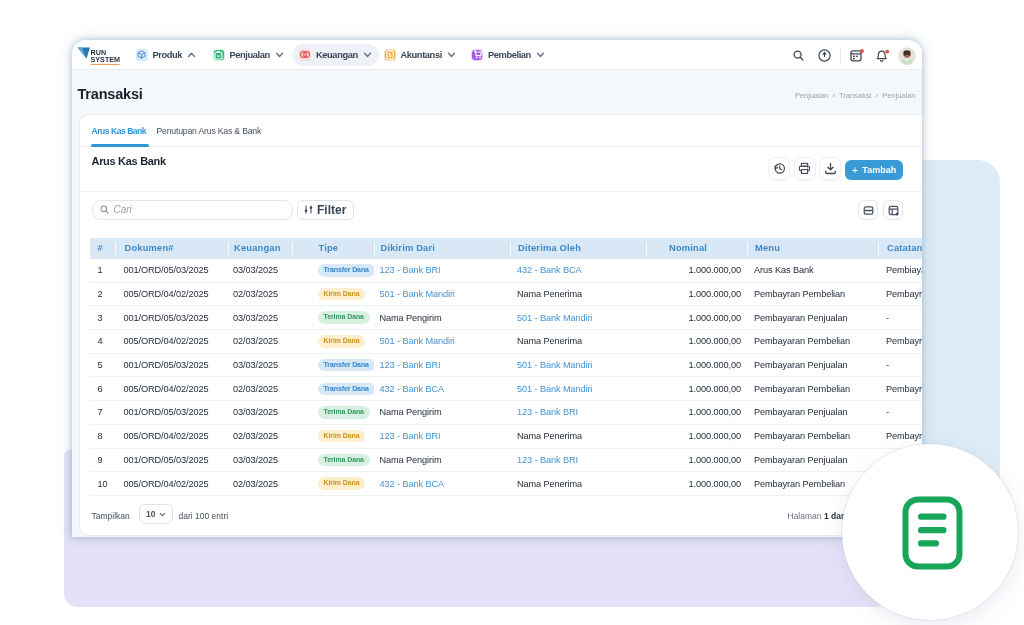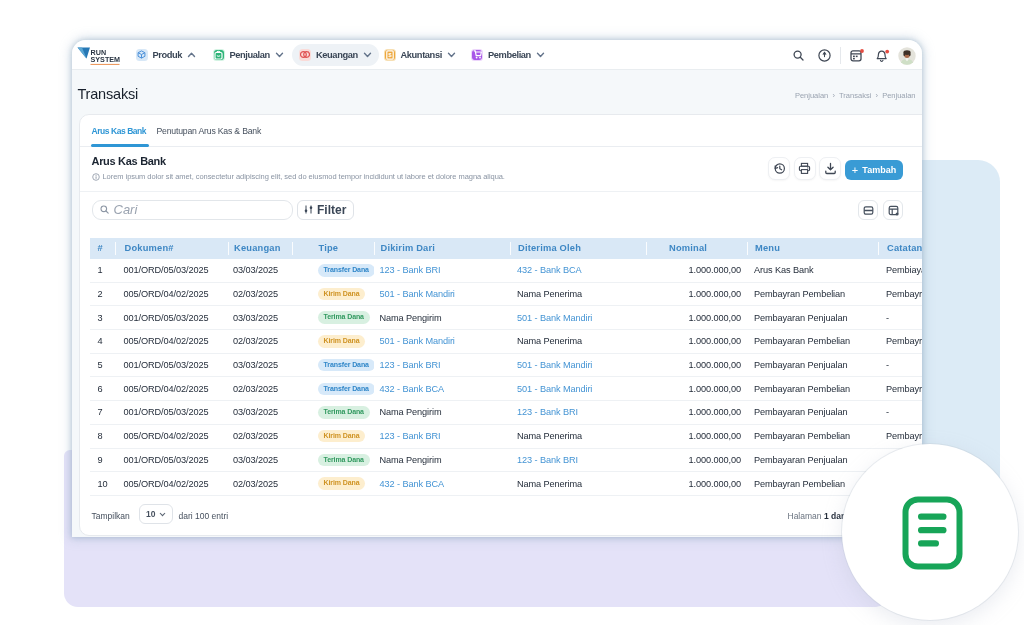--- a/index.html
+++ b/index.html
@@ -9,34 +9,34 @@
 #lavender{left:64px;top:450px;width:822px;height:157px;border-radius:6px 6px 10px 14px;background:#e4e2f8;}
 
 #win{left:71.5px;top:39.5px;width:850px;height:497.5px;background:#f5f8fa;border-radius:14px 14px 0 0;
  box-shadow:0 0 4px 1px rgba(140,168,190,0.38),0 0 11px 2px rgba(148,172,198,0.38);overflow:hidden;}
 
 #nav{position:absolute;left:0;top:0;width:100%;height:30.5px;background:#ffffff;border-bottom:1px solid #e9edf0;}
 .nit{position:absolute;top:0;height:30px;display:flex;align-items:center;font-size:9.3px;font-weight:700;letter-spacing:-0.4px;color:#3a4656;}
 .chip{width:12px;height:12px;border-radius:3.5px;display:inline-block;margin-right:5px;position:relative;}
 .caret{margin-left:5px;}
 
-#h1{left:6px;top:46.5px;font-size:14.5px;font-weight:400;letter-spacing:-0.2px;color:#18202c;position:absolute;}
+#h1{left:6px;top:46.5px;font-size:14.5px;font-weight:700;letter-spacing:-0.2px;color:#18202c;position:absolute;}
 #crumb{right:6px;top:51px;font-size:7.5px;color:#9aa3b0;position:absolute;}
 
 #card{position:absolute;left:7px;top:74.5px;width:866px;height:422px;background:#ffffff;border:1px solid #e7eaee;border-radius:10px;}
 #tabs{position:absolute;left:0;top:0;width:100%;height:31.5px;border-bottom:1px solid #eaedf1;}
 #tab1{position:absolute;left:12px;top:10.5px;font-size:8.5px;font-weight:700;letter-spacing:-0.45px;color:#2f96d5;}
 #tab2{position:absolute;left:77px;top:10.5px;font-size:8.7px;font-weight:400;letter-spacing:-0.2px;color:#46505e;}
 #tabline{position:absolute;left:11.5px;top:28.5px;width:58px;height:3px;background:#2f96d5;border-radius:2px;}
 #sect-title{position:absolute;left:12px;top:40px;font-size:11px;font-weight:700;letter-spacing:-0.3px;color:#1b2431;}
 #sect-sub{position:absolute;left:12px;top:57px;font-size:7.5px;letter-spacing:-0.05px;color:#8a94a3;display:flex;align-items:center;}
 #divider1{position:absolute;left:0;top:75.5px;width:100%;height:1px;background:#eef1f4;}
 
 #search{position:absolute;left:12px;top:85px;width:201px;height:19.5px;border:1px solid #e2e6ea;border-radius:9px;background:#fff;display:flex;align-items:center;padding-left:7px;}
-#search .ph{color:#9aa3b0;font-size:13px;font-style:italic;margin-left:5px;}
+#search .ph{color:#9aa3b0;font-size:10px;font-style:italic;margin-left:5px;}
 #filterbtn{position:absolute;left:217px;top:85px;height:19.5px;border:1px solid #dfe3e8;border-radius:6px;background:#fff;display:flex;align-items:center;padding:0 6.5px;font-size:12px;font-weight:700;color:#3a4656;}
 .sqbtn{position:absolute;top:85px;width:20px;height:20px;border:1px solid #e3e7eb;border-radius:6px;background:#fff;display:flex;align-items:center;justify-content:center;}
 
 .circbtn{position:absolute;top:42px;width:22px;height:22.5px;border:1px solid #eef0f3;border-radius:7px;background:#fff;box-shadow:0 1px 2px rgba(0,0,0,0.04);display:flex;align-items:center;justify-content:center;}
 #tambah{position:absolute;left:765.5px;top:44.5px;width:58px;height:20px;background:#399bd5;border-radius:6px;color:#fff;font-size:9px;font-weight:700;display:flex;align-items:center;justify-content:center;}
 
 #table{position:absolute;left:10.5px;top:122.5px;width:910px;}
 .th{display:flex;height:21.5px;background:#d9e8f6;align-items:center;font-size:9.3px;font-weight:700;letter-spacing:0.2px;color:#3e87c4;}
 .th .c{border-left:1px solid rgba(255,255,255,0.85);height:13px;display:flex;align-items:center;}
 .th .c0{border-left:none;}
@@ -164,28 +164,20 @@
   </div>
   <div id="h1">Transaksi</div>
   <div id="crumb">Penjualan&nbsp;&nbsp;›&nbsp;&nbsp;Transaksi&nbsp;&nbsp;›&nbsp;&nbsp;Penjualan</div>
   <div id="card">
     <div id="tabs">
         <span id="tab1">Arus Kas Bank</span>
         <span id="tab2">Penutupan Arus Kas &amp; Bank</span>
         <div id="tabline"></div>
       </div>
     <div id="sect-title">Arus Kas Bank</div>
-    <div id="sect-sub">
-        <svg width="8" height="8" viewBox="0 0 8 8">
-          <circle cx="4" cy="4" r="3.3" fill="none" stroke="#8a94a3" stroke-width="0.8"></circle>
-          <rect x="3.6" y="3.4" width="0.9" height="2.4" fill="#8a94a3"></rect>
-          <rect x="3.6" y="1.9" width="0.9" height="0.9" fill="#8a94a3"></rect>
-        </svg>
-        <span style="margin-left:3px">Lorem ipsum dolor sit amet, consectetur adipiscing elit, sed do eiusmod tempor incididunt ut labore et dolore magna aliqua.</span>
-      </div>
     <div class="circbtn" style="left:688.5px">
         <svg width="13" height="13" viewBox="0 0 13 13">
           <circle cx="6.8" cy="6.5" r="4.6" fill="none" stroke="#3f4754" stroke-width="1.2"></circle>
           <path d="M2.2 6.5 L2.2 3.9 M2.2 6.5 L4.6 5.6" fill="none" stroke="#3f4754" stroke-width="1.2" stroke-linecap="round"></path>
           <path d="M6.8 4.2 L6.8 6.7 L8.6 7.8" fill="none" stroke="#3f4754" stroke-width="1.2" stroke-linecap="round"></path>
         </svg>
       </div>
       <div class="circbtn" style="left:714px">
         <svg width="13" height="13" viewBox="0 0 13 13">
           <rect x="3.4" y="1.4" width="6.2" height="2.8" fill="none" stroke="#3f4754" stroke-width="1.1"></rect>

